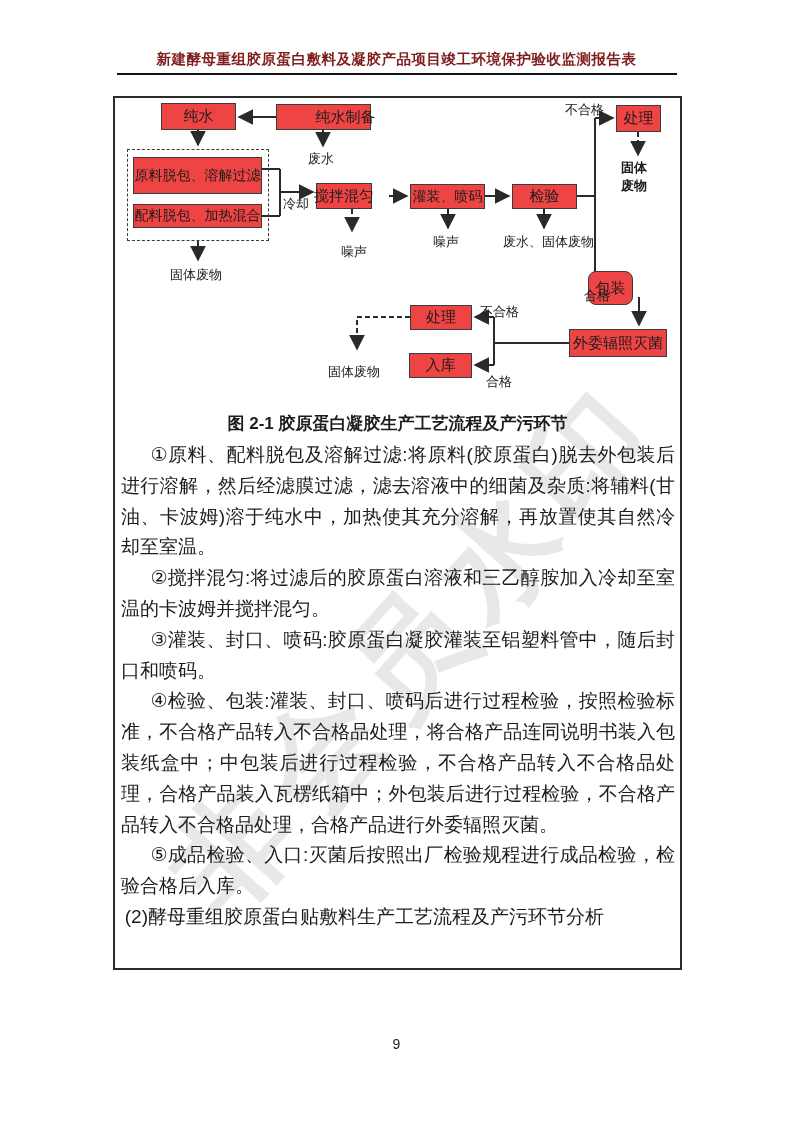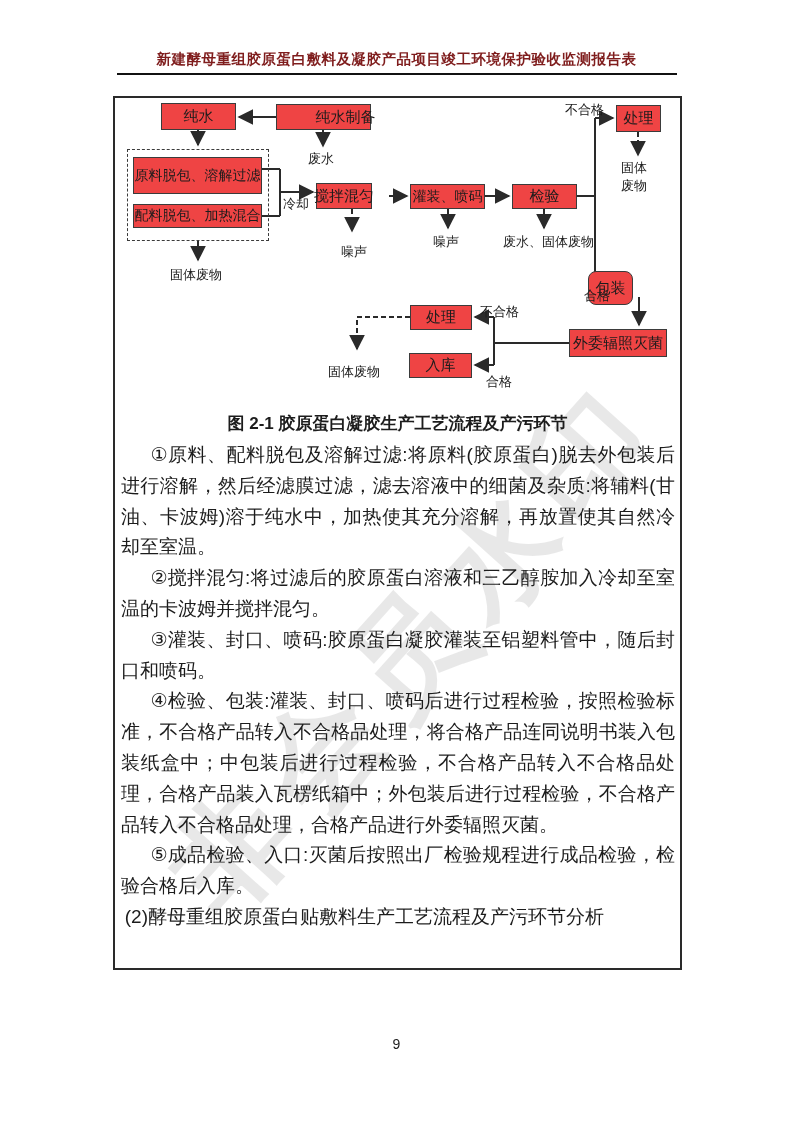--- a/index.html
+++ b/index.html
@@ -29,21 +29,21 @@
   
   .flow { position:absolute; left:0; top:0; width:569px; height:312px; }
   .flow svg { position:absolute; left:0; top:0; }
   .node {
     position:absolute; border:1.5px solid #3b3b3b; background:#ef4444;
     display:flex; align-items:center; justify-content:center;
     font-size:15px; white-space:nowrap; z-index:2;
   }
   .group-dashed { position:absolute; border:1.5px dashed #3b3b3b; z-index:1; }
   .flabel { position:absolute; font-size:13px; white-space:nowrap; z-index:2; }
-  .flabel.two-line { line-height:18px; text-align:center; }
+  .flabel.two-line { line-height:18px; text-align:center;font-weight:bold; }
   
   .fig-caption {
     position:absolute; top:314px; left:0; width:100%; text-align:center;
     font-weight:bold; font-size:17px;
   }
   .bodytext { position:absolute; top:342px; left:6px; right:5px; }
   .bodytext p {
     font-size:19px; line-height:30.8px; text-align:justify;
     text-indent:1.55em; letter-spacing:0; word-break:break-all;
   }

